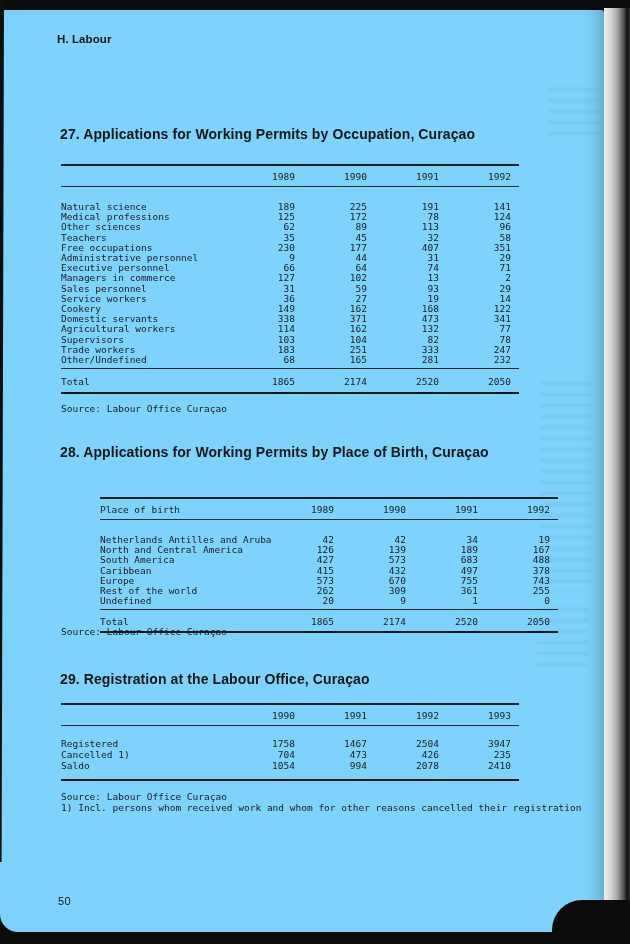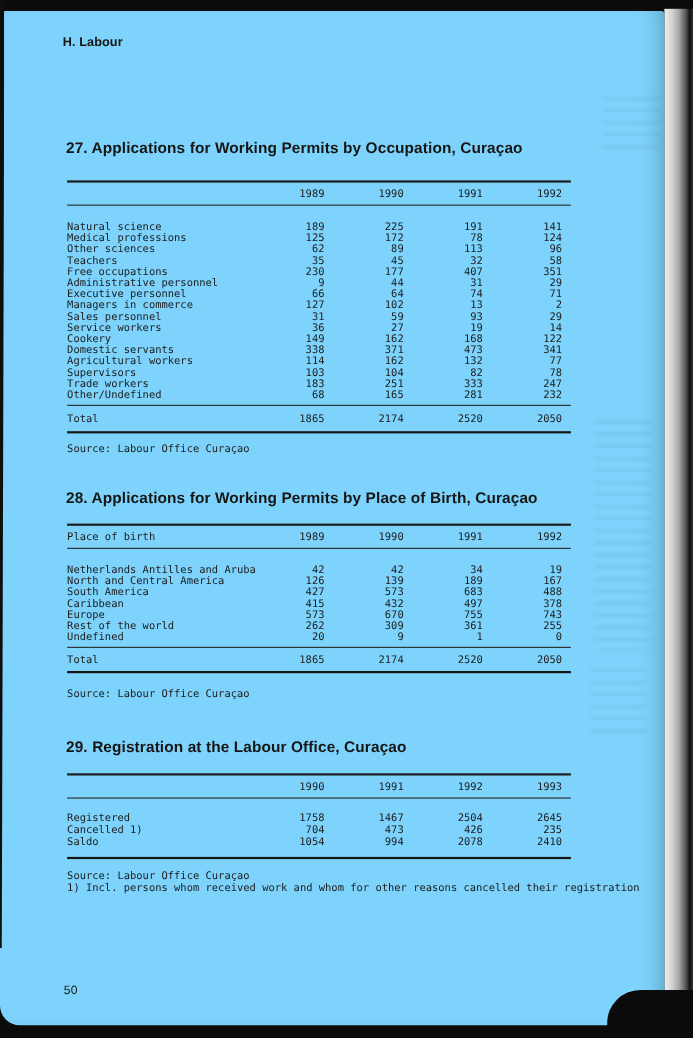--- a/index.html
+++ b/index.html
@@ -50,21 +50,21 @@
   }
   .t27-title{top:116px;}
   .t28-title{top:434px;}
   .t29-title{top:661px;}
 
   .tbl{
     position:absolute;left:61px;width:458px;
     font-family:"DejaVu Sans Mono",monospace;font-size:9.5px;color:#1c1c1c;
   }
   .t27{top:154px;}
-  .t28{top:466px;}
+  .t28{top:487px;margin-left:39px;}
   .t29{top:693px;}
 
   .rule-top{border-top:2px solid #1d1d1d;}
   .rule-mid{border-top:1px solid #262626;}
   .rule-bot{border-top:2.5px solid #161616;}
   .rule-bot.thin{border-top:2px solid #161616;}
 
   .grid{
     display:grid;
     grid-template-columns:minmax(0,1fr) 72px 72px 72px 72px;
@@ -323,21 +323,21 @@
       <span class="cell num">1992</span>
       <span class="cell num">1993</span>
     </div>
     <div class="rule-mid"></div>
     <div class="rows">
         <div class="grid trow">
           <span class="cell stub">Registered</span>
           <span class="cell num">1758</span>
           <span class="cell num">1467</span>
           <span class="cell num">2504</span>
-          <span class="cell num">2645</span>
+          <span class="cell num">3947</span>
         </div>
         <div class="grid trow">
           <span class="cell stub">Cancelled 1)</span>
           <span class="cell num">704</span>
           <span class="cell num">473</span>
           <span class="cell num">426</span>
           <span class="cell num">235</span>
         </div>
         <div class="grid trow">
           <span class="cell stub">Saldo</span>

